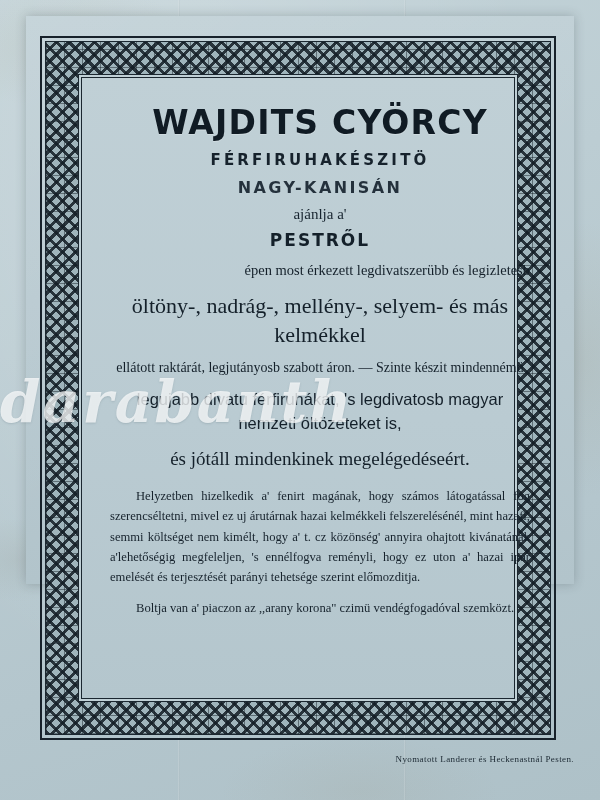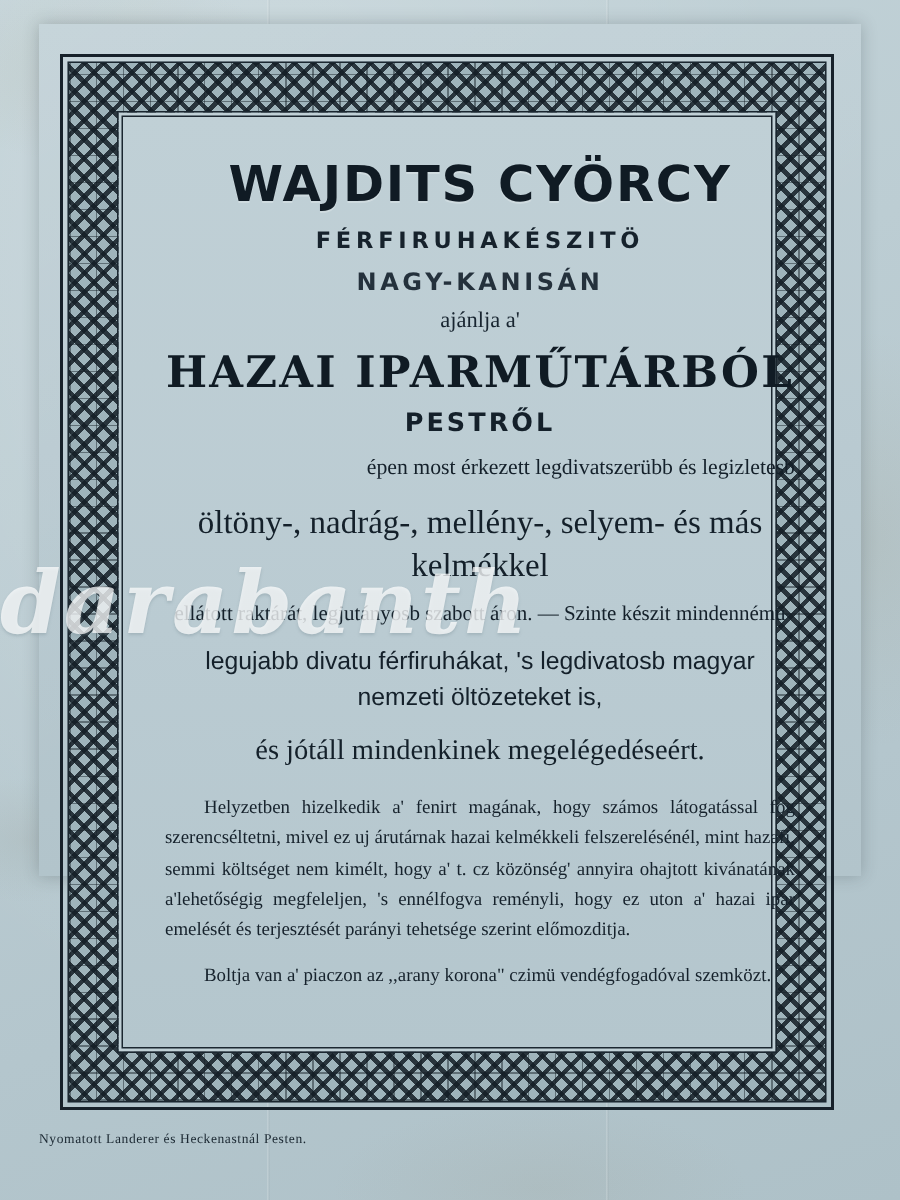--- a/index.html
+++ b/index.html
@@ -189,21 +189,21 @@
     text-indent: 26px;
     color: #16222c;
   }
   .para.second { margin-top: 10px; }
 
   .imprint {
     position: absolute;
     left: 0;
     right: 0;
     top: 738px;
-    text-align: left;
+    text-align: right;
     font-size: 9px;
     letter-spacing: 0.4px;
     color: #1b2832;
   }
 
   
   .watermark {
     position: absolute;
     left: 0;
     right: 0;
@@ -248,21 +248,20 @@
     <div class="content">
 
       <div class="l-title">WAJDITS CYÖRCY</div>
 
       <div class="l-sub1">FÉRFIRUHAKÉSZITÖ</div>
 
       <div class="l-sub2">NAGY-KANISÁN</div>
 
       <div class="l-small-script">ajánlja a'</div>
 
-      <div class="l-big2">HAZAI IPARMŰTÁRBÓL</div>
 
       <div class="l-pestrol">PESTRŐL</div>
 
       <div class="l-line-a">épen most érkezett legdivatszerübb és legizletesb</div>
 
       <div class="l-line-b">öltöny-, nadrág-, mellény-, selyem- és más kelmékkel</div>
 
       <div class="l-line-c">ellátott raktárát, legjutányosb szabott áron. — Szinte készit mindennémü</div>
 
       <div class="l-line-d">legujabb divatu férfiruhákat, 's legdivatosb magyar nemzeti öltözeteket is,</div>

